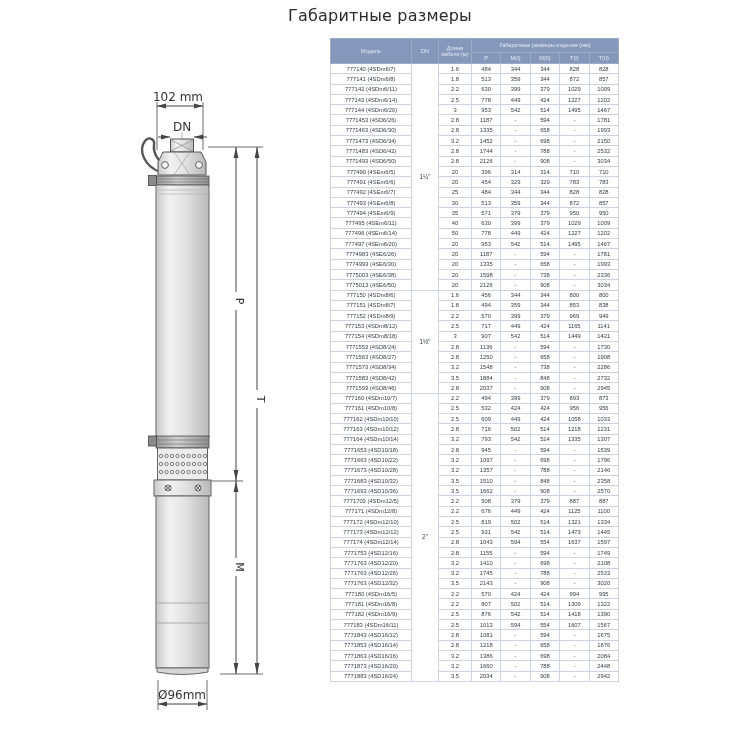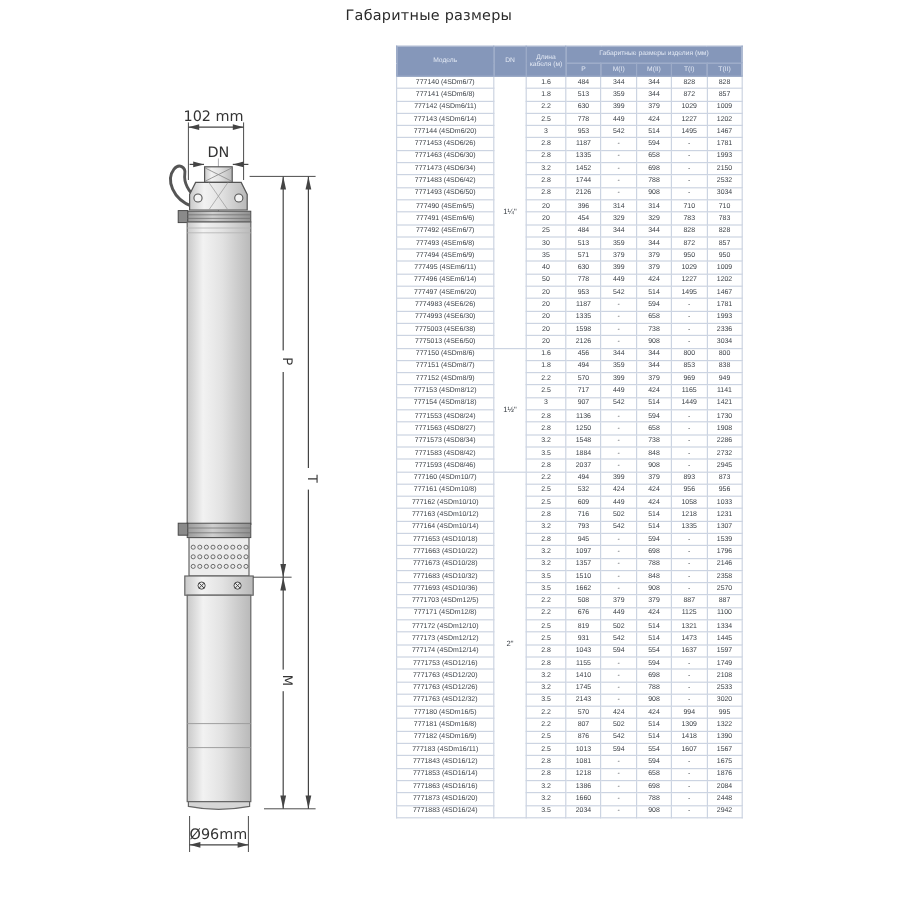--- a/index.html
+++ b/index.html
@@ -3,21 +3,21 @@
 <meta charset="utf-8">
 <style>
   html,body{margin:0;padding:0;}
   body{
     width:750px;height:750px;position:relative;background:#ffffff;
     font-family:"Liberation Sans", sans-serif;overflow:hidden;
   }
   .page-title{
     position:absolute;left:288px;top:6px;width:220px;
     font-family:"DejaVu Sans", sans-serif;
-    font-size:12px;color:#2b2b2b;font-weight:500;letter-spacing:0.2px;
+    font-size:16px;color:#2b2b2b;font-weight:500;letter-spacing:0.2px;
   }
   
   .dim-table{
     position:absolute;left:330px;top:38px;width:288px;
     border-collapse:collapse;table-layout:fixed;
   }
   .dim-table col.c-model{width:81px;}
   .dim-table col.c-dn{width:27px;}
   .dim-table col.c-cable{width:33px;}
   .dim-table col.c-num{width:29.4px;}

